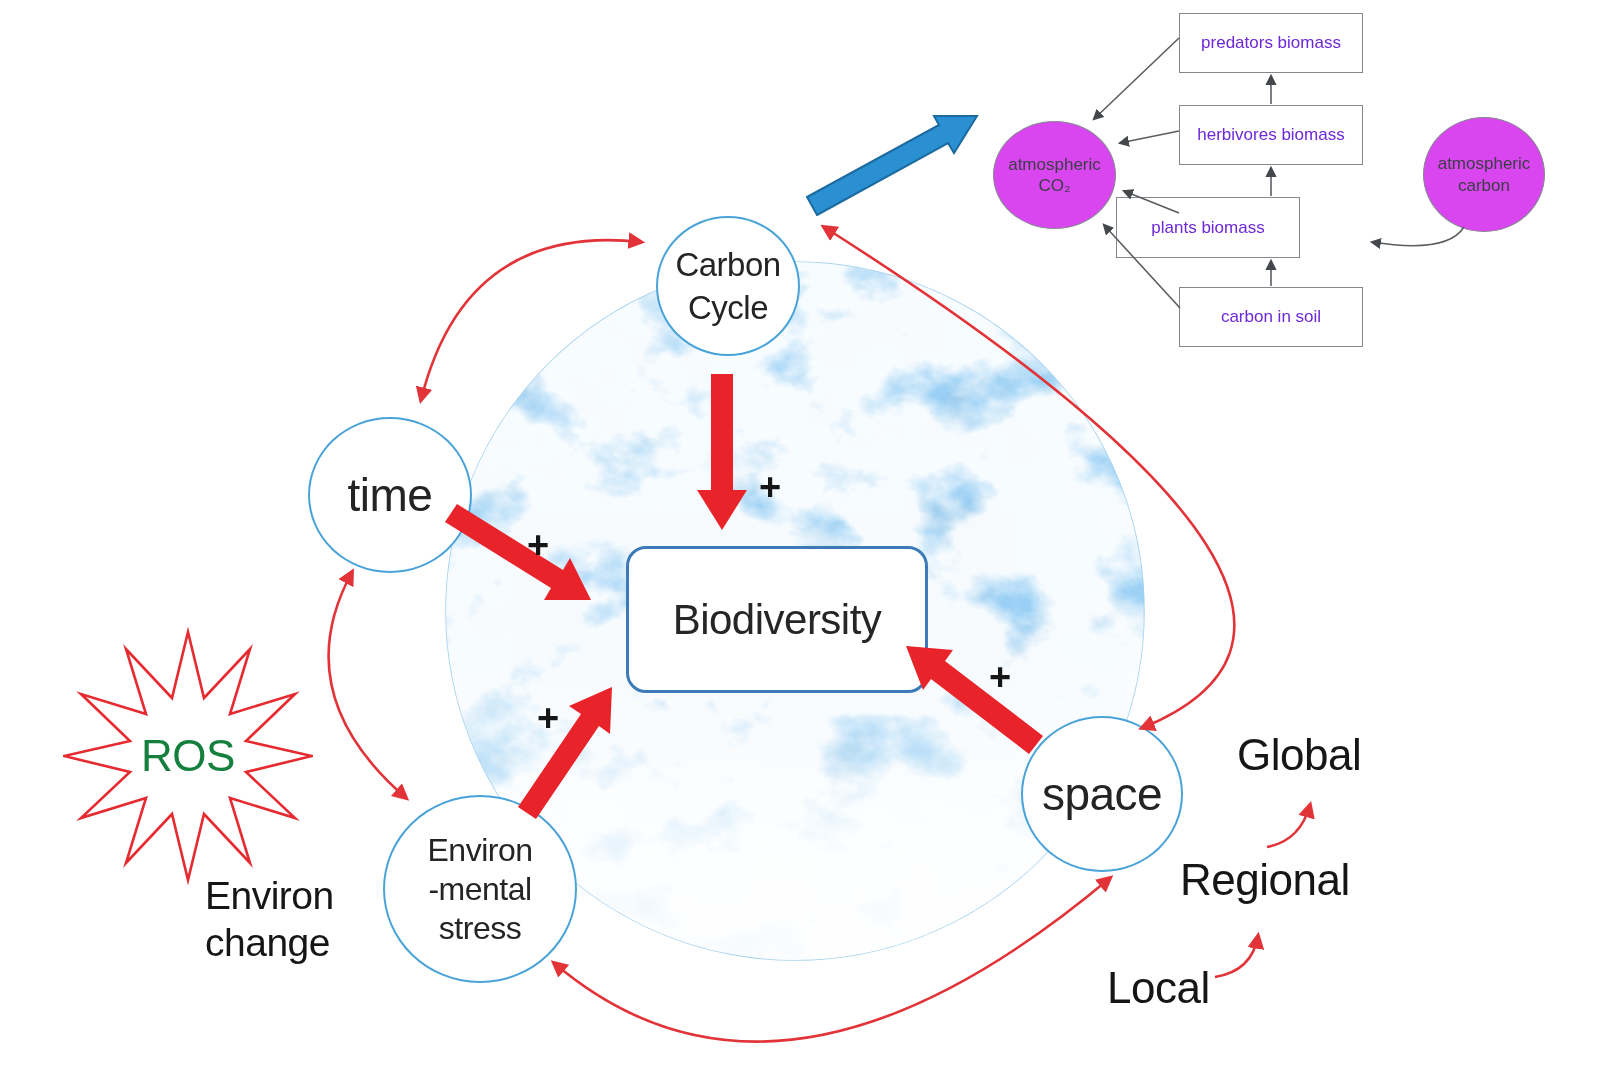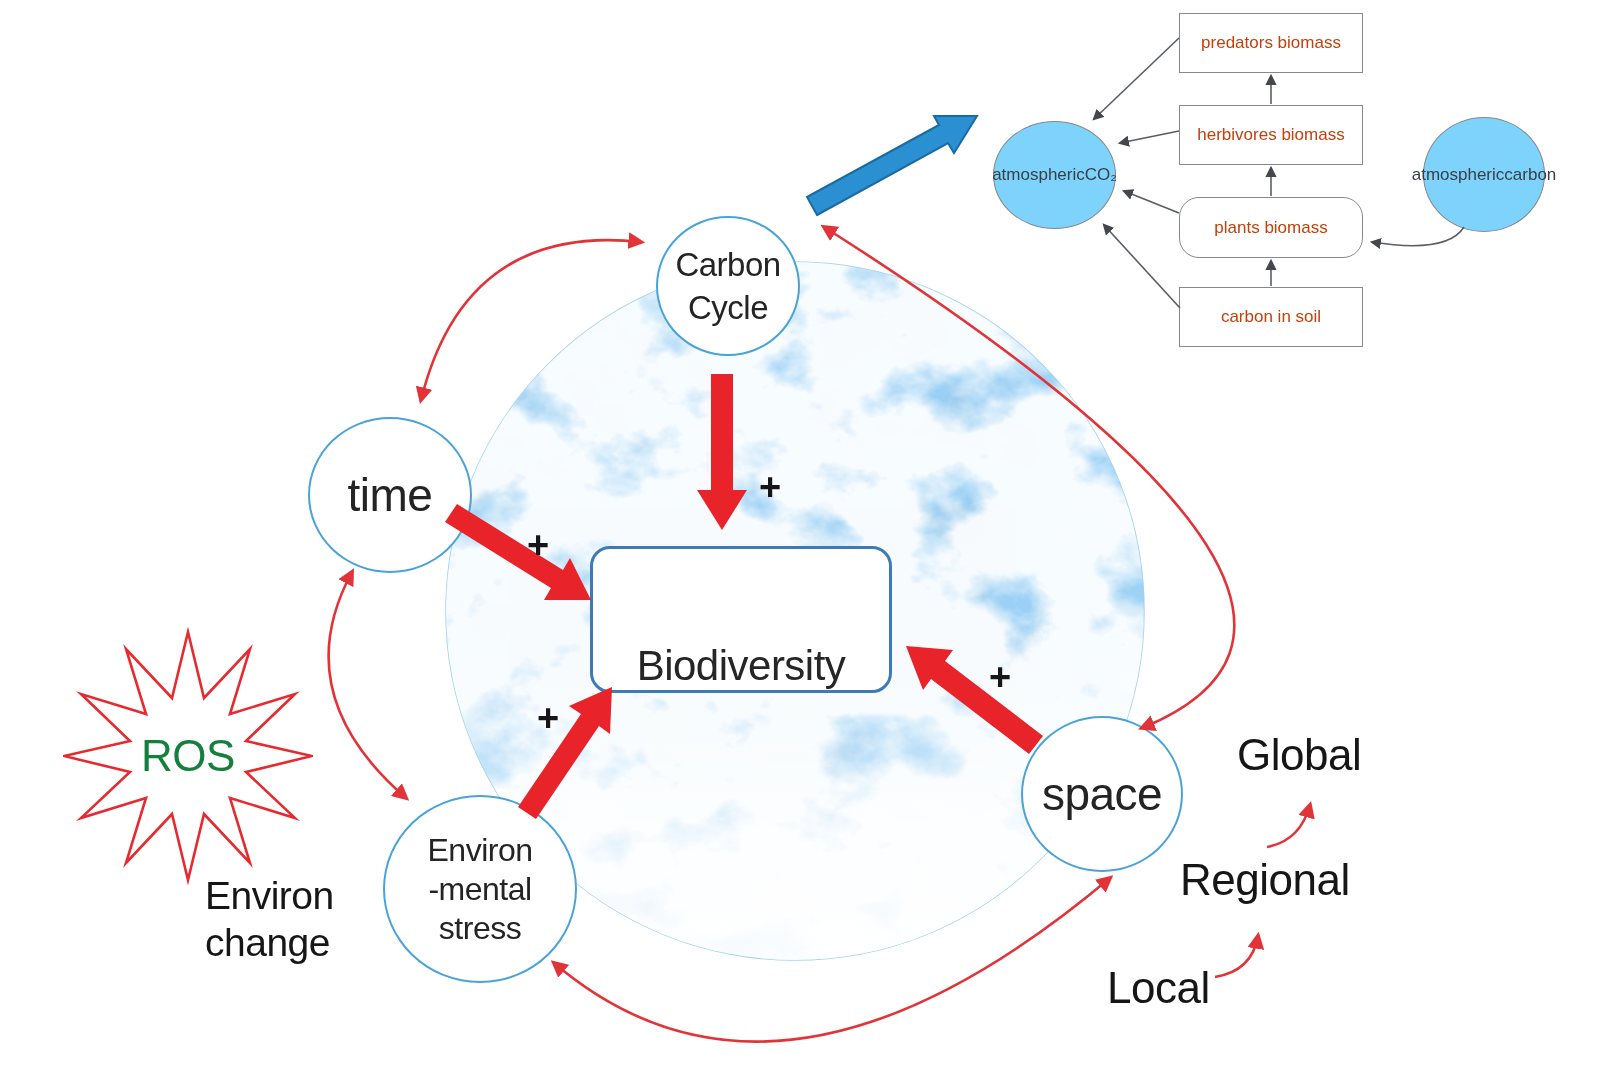--- a/index.html
+++ b/index.html
@@ -9,31 +9,31 @@
   }
   svg.layer{position:absolute;left:0;top:0;pointer-events:none;}
   .z0{z-index:0}.z2{z-index:2}
 
   .circle-node{
     position:absolute;background:#ffffff;border:2.5px solid #4aa3d8;border-radius:50%;
     display:flex;flex-direction:column;align-items:center;justify-content:center;
     text-align:center;z-index:1;letter-spacing:-0.5px;color:#242424;
   }
   .bio-box{
-    position:absolute;left:590px;top:546px;width:296px;height:141px;background:#ffffff;
-    border:3px solid #3d7ab8;border-radius:20px;display:flex;align-items:flex-end;justify-content:center;
+    position:absolute;left:626px;top:546px;width:296px;height:141px;background:#ffffff;
+    border:3px solid #3d7ab8;border-radius:20px;display:flex;align-items:center;justify-content:center;
     z-index:1;font-size:42px;letter-spacing:-0.5px;color:#262626;
   }
   .fw-box{
     position:absolute;background:#ffffff;border:1.5px solid #85898e;z-index:1;
-    display:flex;align-items:center;justify-content:center;font-size:17px;color:#c2410c;
+    display:flex;align-items:center;justify-content:center;font-size:17px;color:#6d28d9;
   }
   .fw-ellipse{
-    position:absolute;background:#7dd3fc;border:1.5px solid #85898e;border-radius:50%;z-index:1;
-    display:flex;flex-direction:row;align-items:center;justify-content:center;
+    position:absolute;background:#d946ef;border:1.5px solid #85898e;border-radius:50%;z-index:1;
+    display:flex;flex-direction:column;align-items:center;justify-content:center;
     font-size:17px;line-height:1.25;color:#3a3f45;text-align:center;
   }
   .plus{
     position:absolute;transform:translate(-50%,-50%);font-size:38px;font-weight:600;
     color:#161616;z-index:3;
   }
   .big-label{position:absolute;font-size:44px;letter-spacing:-0.5px;color:#161616;z-index:1;}
   .two-line{line-height:47px;}
   .ros-wrap{position:absolute;left:63px;top:625px;width:250px;height:262px;z-index:1;}
   .ros-text{
@@ -114,21 +114,21 @@
   <div class="big-label two-line" style="left:205px;top:872px;font-size:39px;">
     <span class="node-line">Environ</span>
     <span class="node-line">change</span>
   </div>
   <div class="big-label" style="left:1237px;top:730px;">Global</div>
   <div class="big-label" style="left:1180px;top:855px;">Regional</div>
   <div class="big-label" style="left:1107px;top:963px;">Local</div>
 
   <div class="fw-box" style="left:1179px;top:13px;width:182px;height:58px;">predators biomass</div>
   <div class="fw-box" style="left:1179px;top:105px;width:182px;height:58px;">herbivores biomass</div>
-  <div class="fw-box" style="left:1179px;top:197px;width:182px;height:59px;border-radius:20px;">plants biomass</div>
+  <div class="fw-box" style="left:1116px;top:197px;width:182px;height:59px;">plants biomass</div>
   <div class="fw-box" style="left:1179px;top:287px;width:182px;height:58px;">carbon in soil</div>
 
   <div class="fw-ellipse" style="left:993px;top:121px;width:121px;height:106px;">
     <span>atmospheric</span>
     <span>CO₂</span>
   </div>
   <div class="fw-ellipse" style="left:1423px;top:117px;width:120px;height:113px;">
     <span>atmospheric</span>
     <span>carbon</span>
   </div>

